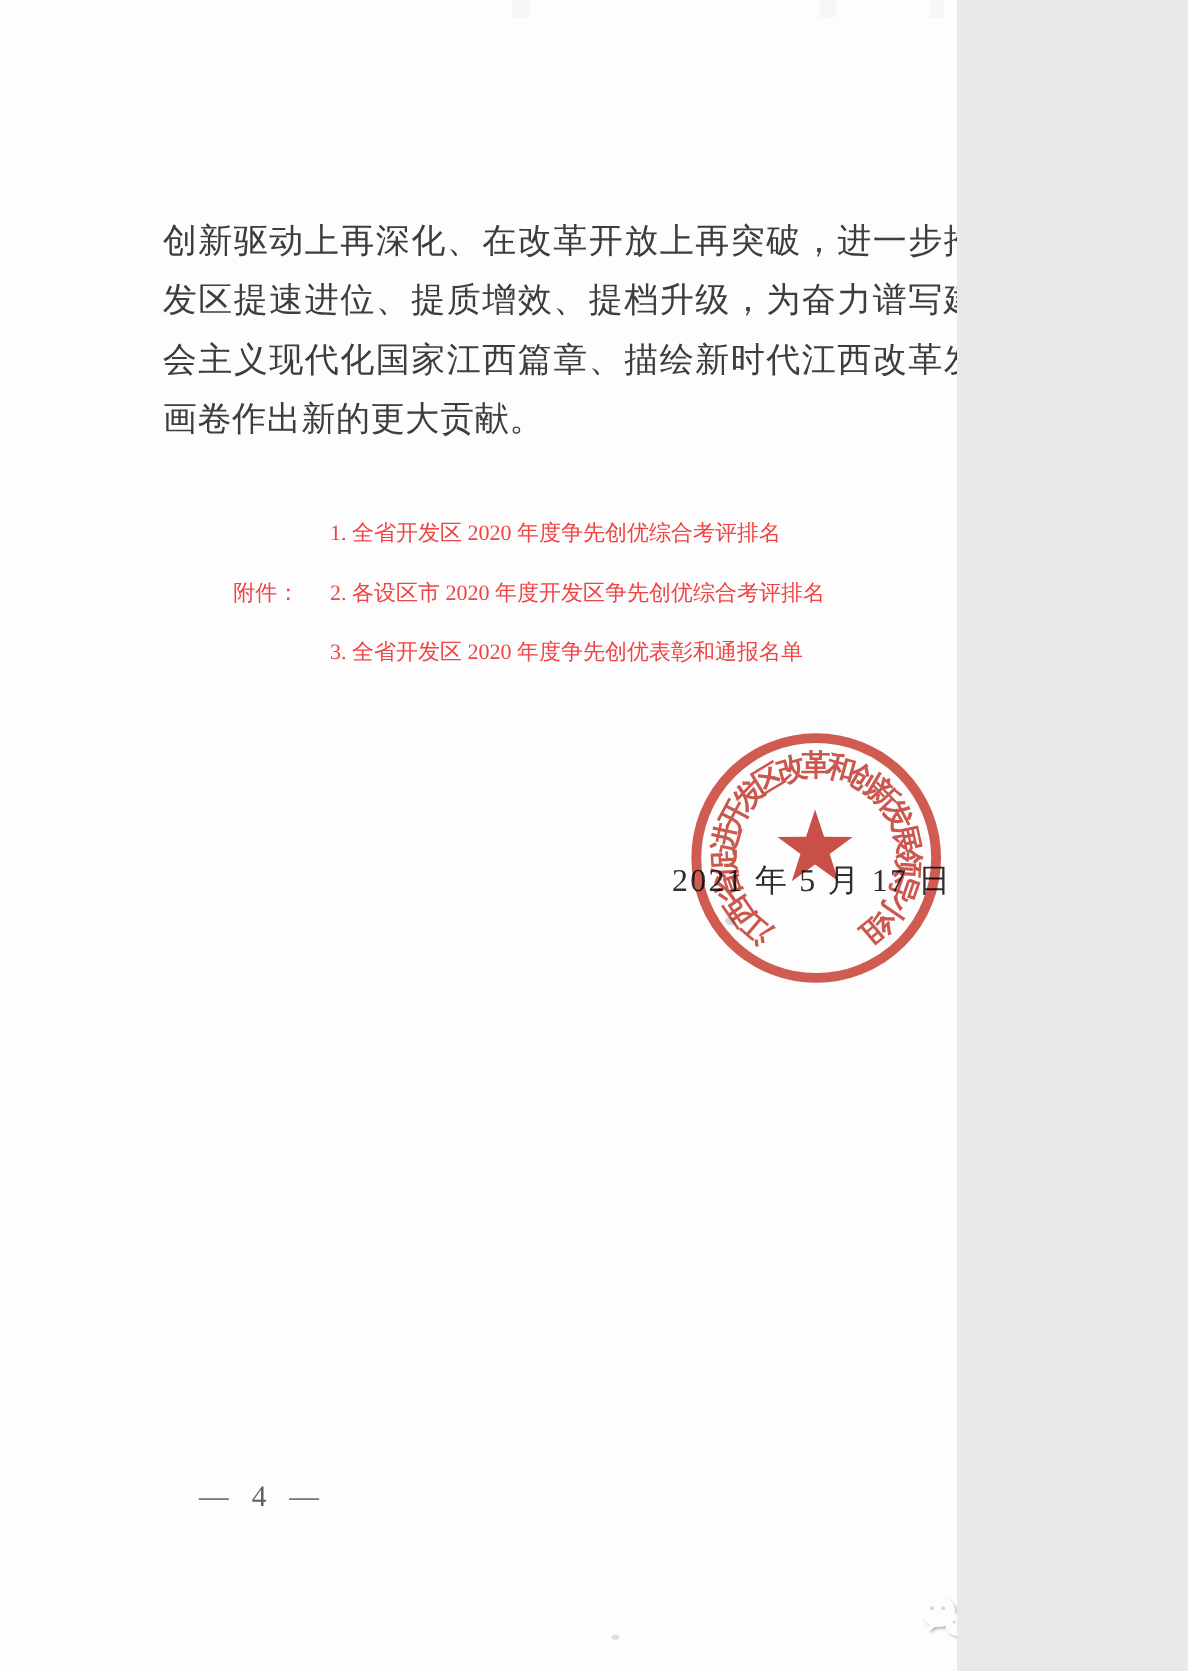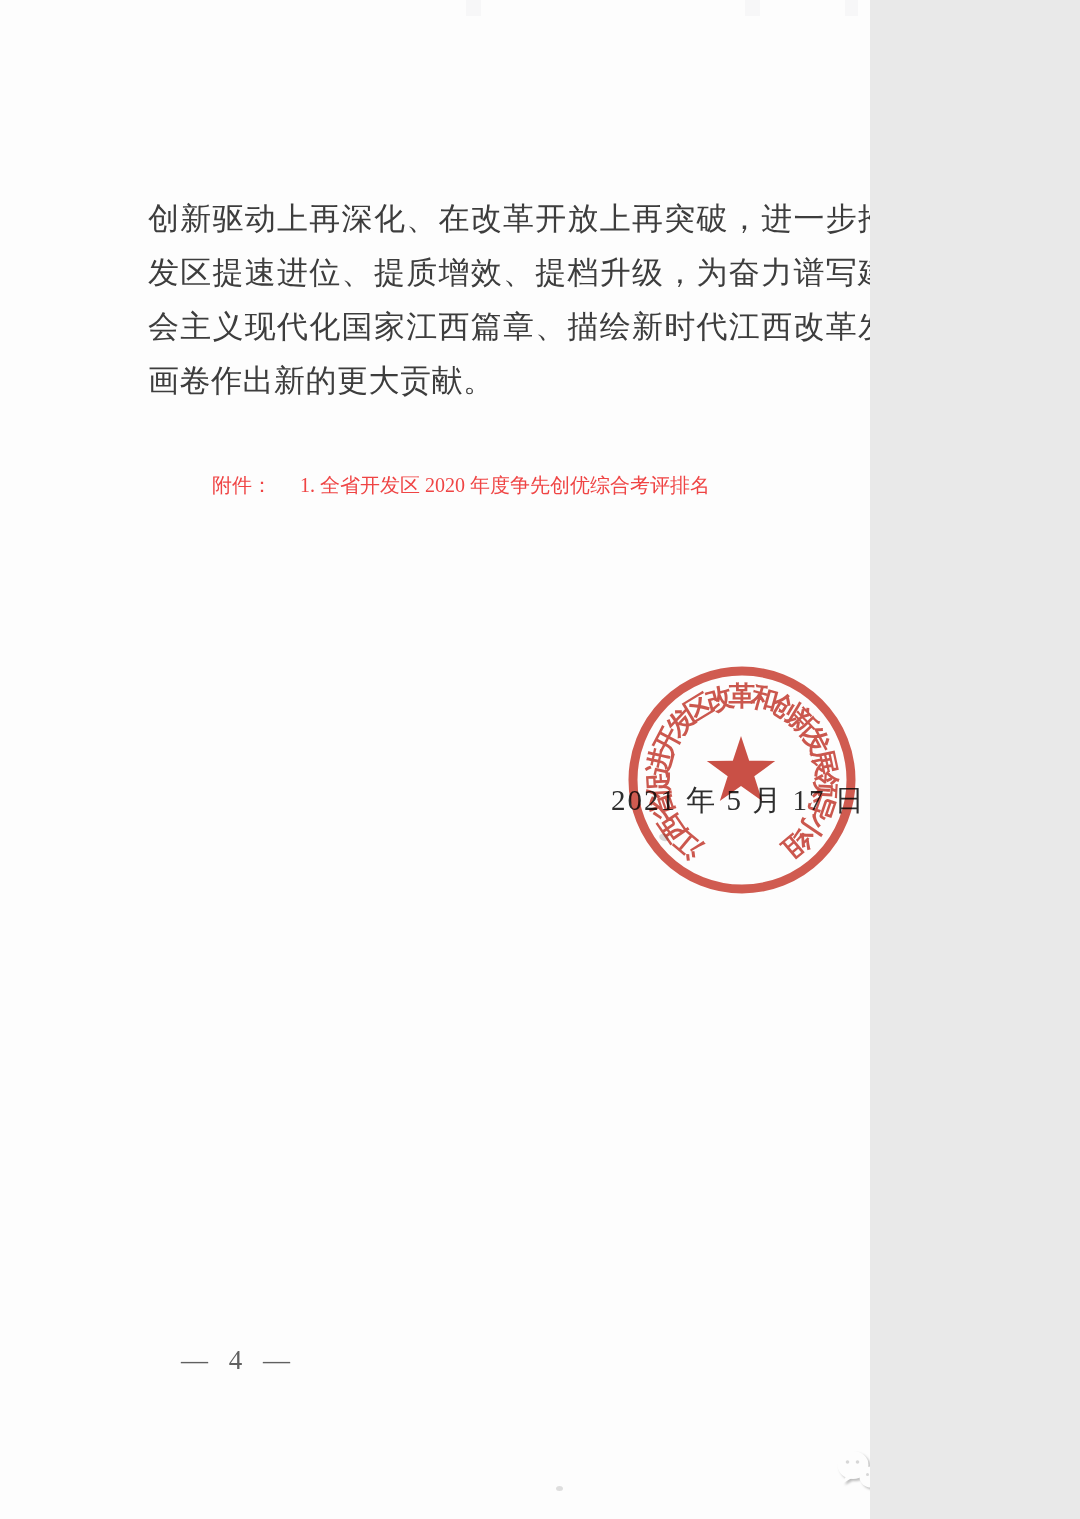--- a/index.html
+++ b/index.html
@@ -83,20 +83,22 @@
   <div class="scan-mark m1"></div>
   <div class="scan-mark m2"></div>
   <div class="scan-mark m3"></div>
 
   <div class="body-text">创新驱动上再深化、在改革开放上再突破，进一步推动开发区提速进位、提质增效、提档升级，为奋力谱写建设社会主义现代化国家江西篇章、描绘新时代江西改革发展新画卷作出新的更大贡献。</div>
 
   <div class="attachments">
     <div class="label">附件：</div>
     <div class="items">
       <div class="item">1. 全省开发区 2020 年度争先创优综合考评排名</div>
+      <div class="item">2. 各设区市 2020 年度开发区争先创优综合考评排名</div>
+      <div class="item">3. 全省开发区 2020 年度争先创优表彰和通报名单</div>
     </div>
   </div>
 
   <div class="sign-date">2021 年 5 月 17 日</div>
 
   <svg class="seal" viewBox="0 0 234 234">
     <circle id="seal-ring" cx="117" cy="117" r="109" fill="none" stroke="#cd4a3d" stroke-width="9"></circle>
     <polygon id="seal-star" fill="#c63d31" points="116,73 124.2,97.7 150.2,97.9 129.3,113.3 137.2,138.1 116,123 94.8,138.1 102.7,113.3 81.8,97.9 107.8,97.7"></polygon>
     <g id="seal-ring-text">
         <text x="117" y="42" text-anchor="middle" fill="#c8463a" transform="rotate(-140 117 117)">江</text>

